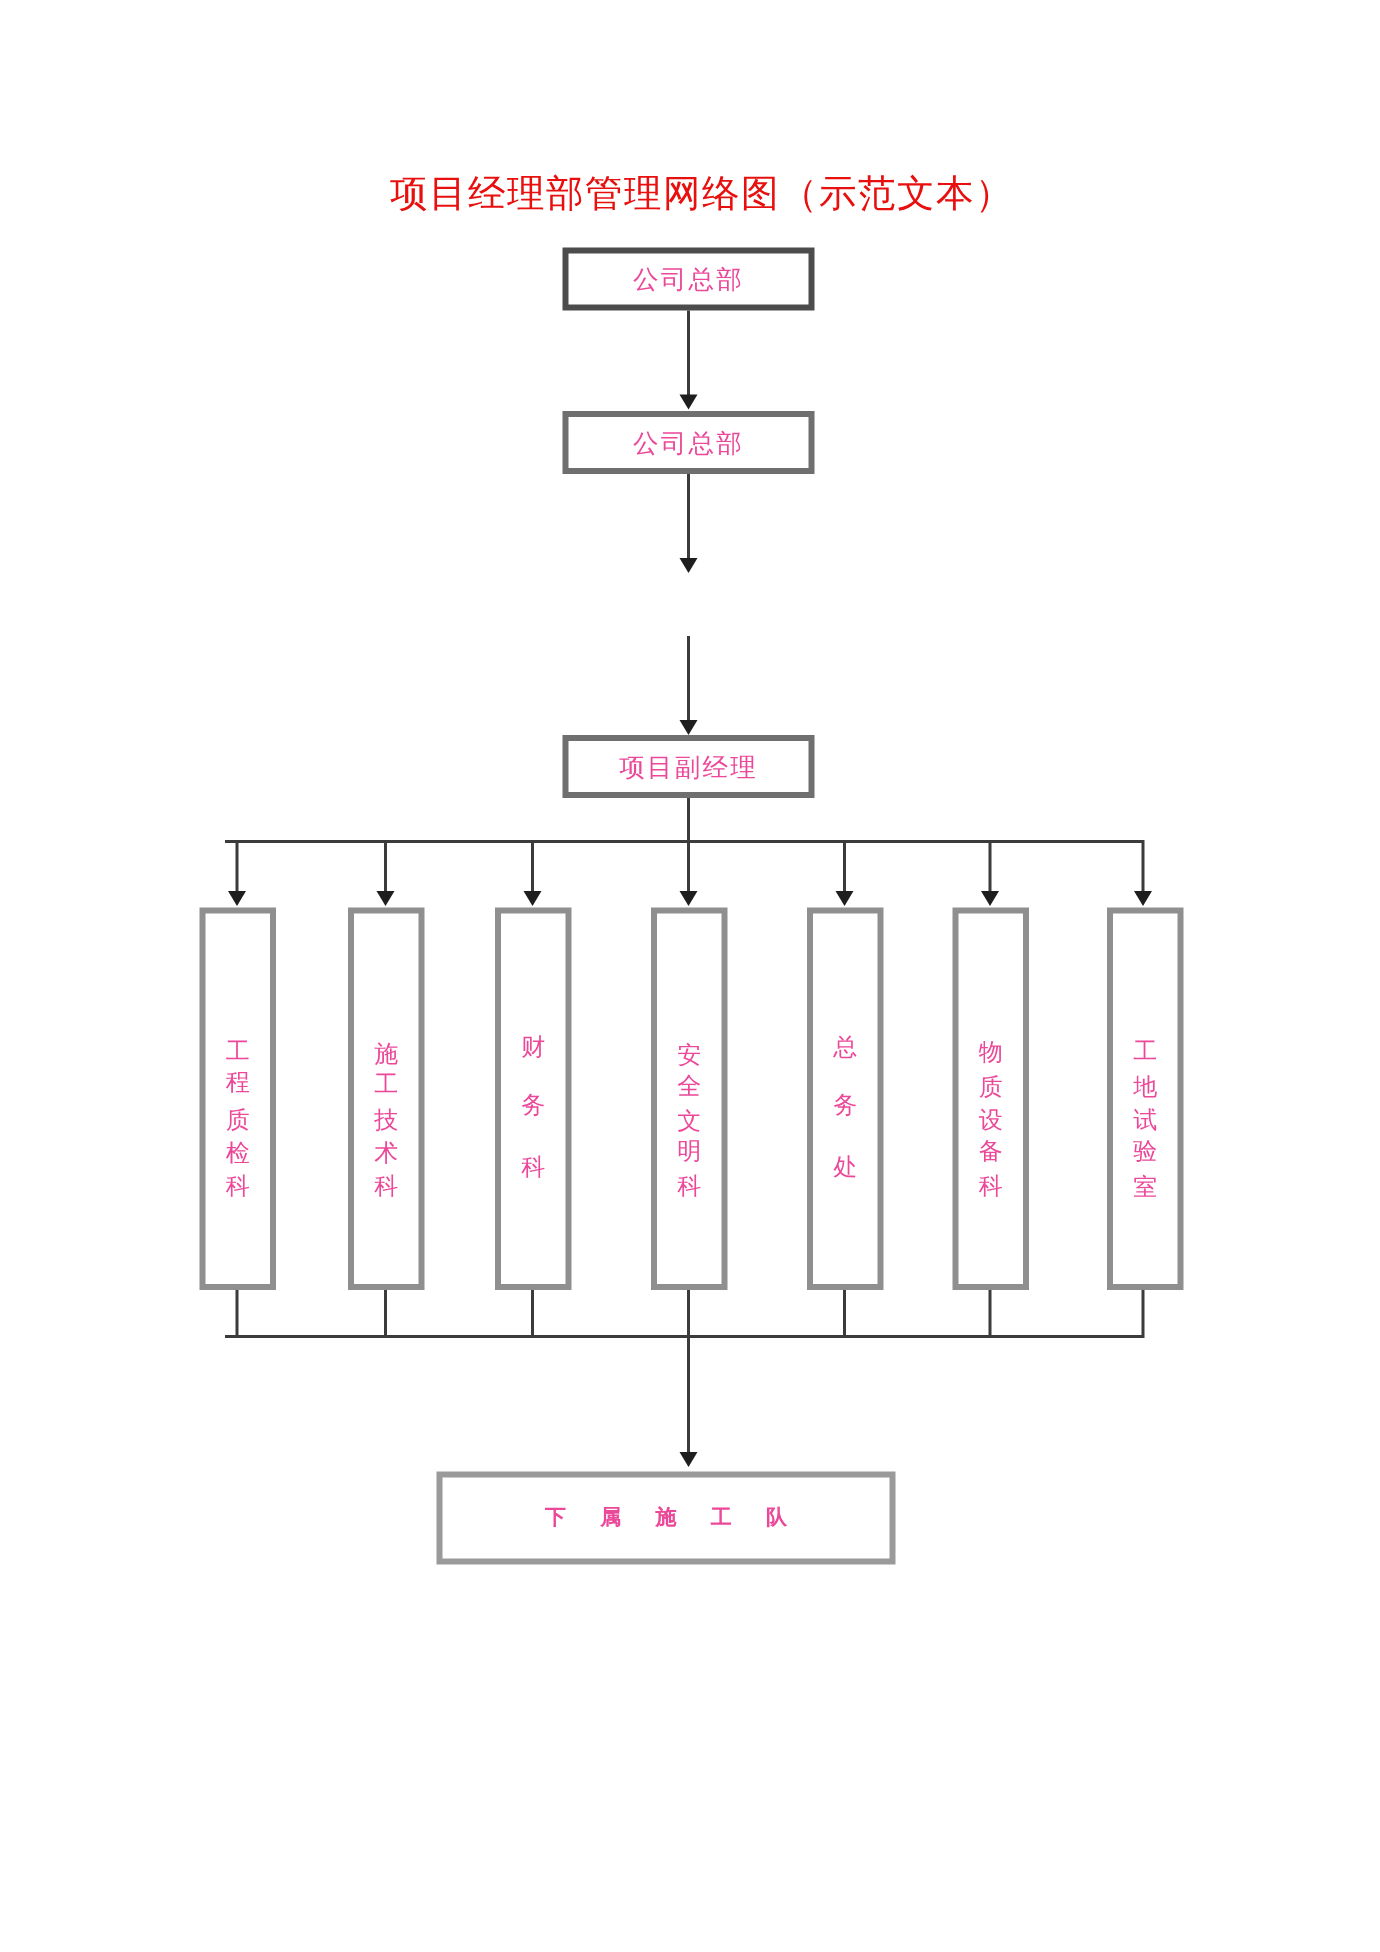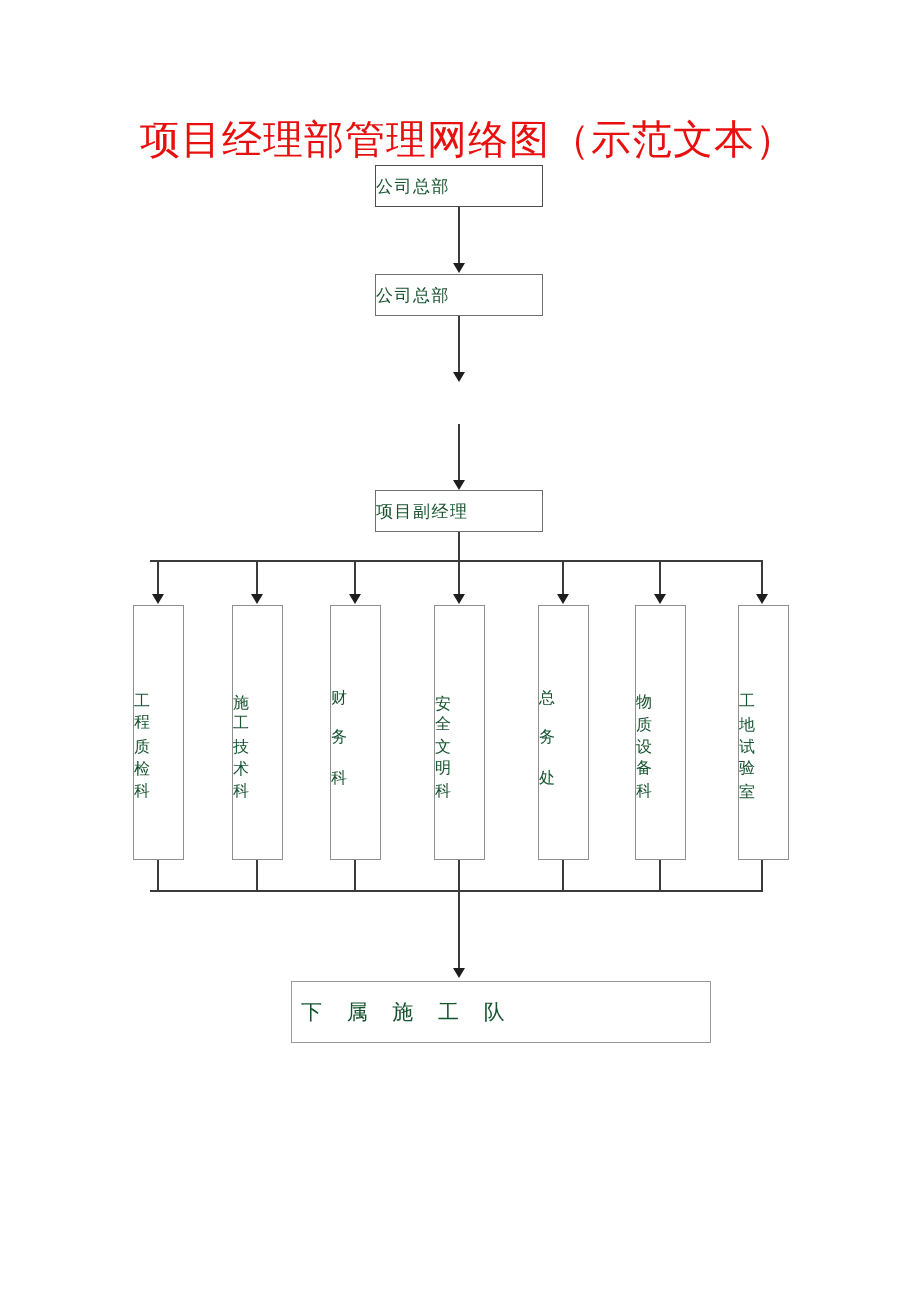--- a/index.html
+++ b/index.html
@@ -10,35 +10,36 @@
     overflow:hidden;
   }
   #page{position:relative;width:920px;height:1301px;}
 
   
   .title{
     position:absolute;
     left:16px;right:0;top:112px;
     text-align:center;
     font-family:Liberation Serif, serif;
-    font-size:40px;
+    font-size:25px;
     letter-spacing:1px;
     color:#e8100e;
     white-space:nowrap;
   }
 
   
   .box{
     position:absolute;
     box-sizing:border-box;
     background:#ffffff;
-    border:1px solid #4d7c0f;
+    border:4px solid #4d7c0f;
     display:flex;
     align-items:center;
-    color:#14532d;
+    justify-content:center;
+    color:#ec4899;
     font-family:"DejaVu Serif","Liberation Serif",serif;
   }
   .box.top{
     left:375px;width:168px;height:42px;
     font-size:17px;
     letter-spacing:1.5px;
     border-color:#6f6f6f;
   }
   .box.top.first{border-color:#4c4c4c;}
 
@@ -57,25 +58,26 @@
     letter-spacing:22px;
     line-height:1;
     display:block;
     height:100%;
     text-align:center;
   }
   .dept.short3 .vtext{letter-spacing:40px;}
 
   
   .box.bottom{
-    left:291px;top:981px;width:420px;height:62px;
-    font-size:21px;
+    left:291px;top:981px;width:306px;height:62px;
+    font-size:14px;
     letter-spacing:9px;
     text-indent:9px;
     border-color:#9a9a9a;
+    font-weight:bold;
   }
 
   
   .vline{position:absolute;width:2px;background:#3b3b3b;}
   .hline{position:absolute;height:2px;background:#3b3b3b;}
   .arrow{
     position:absolute;
     width:0;height:0;
     border-left:6px solid transparent;
     border-right:6px solid transparent;

